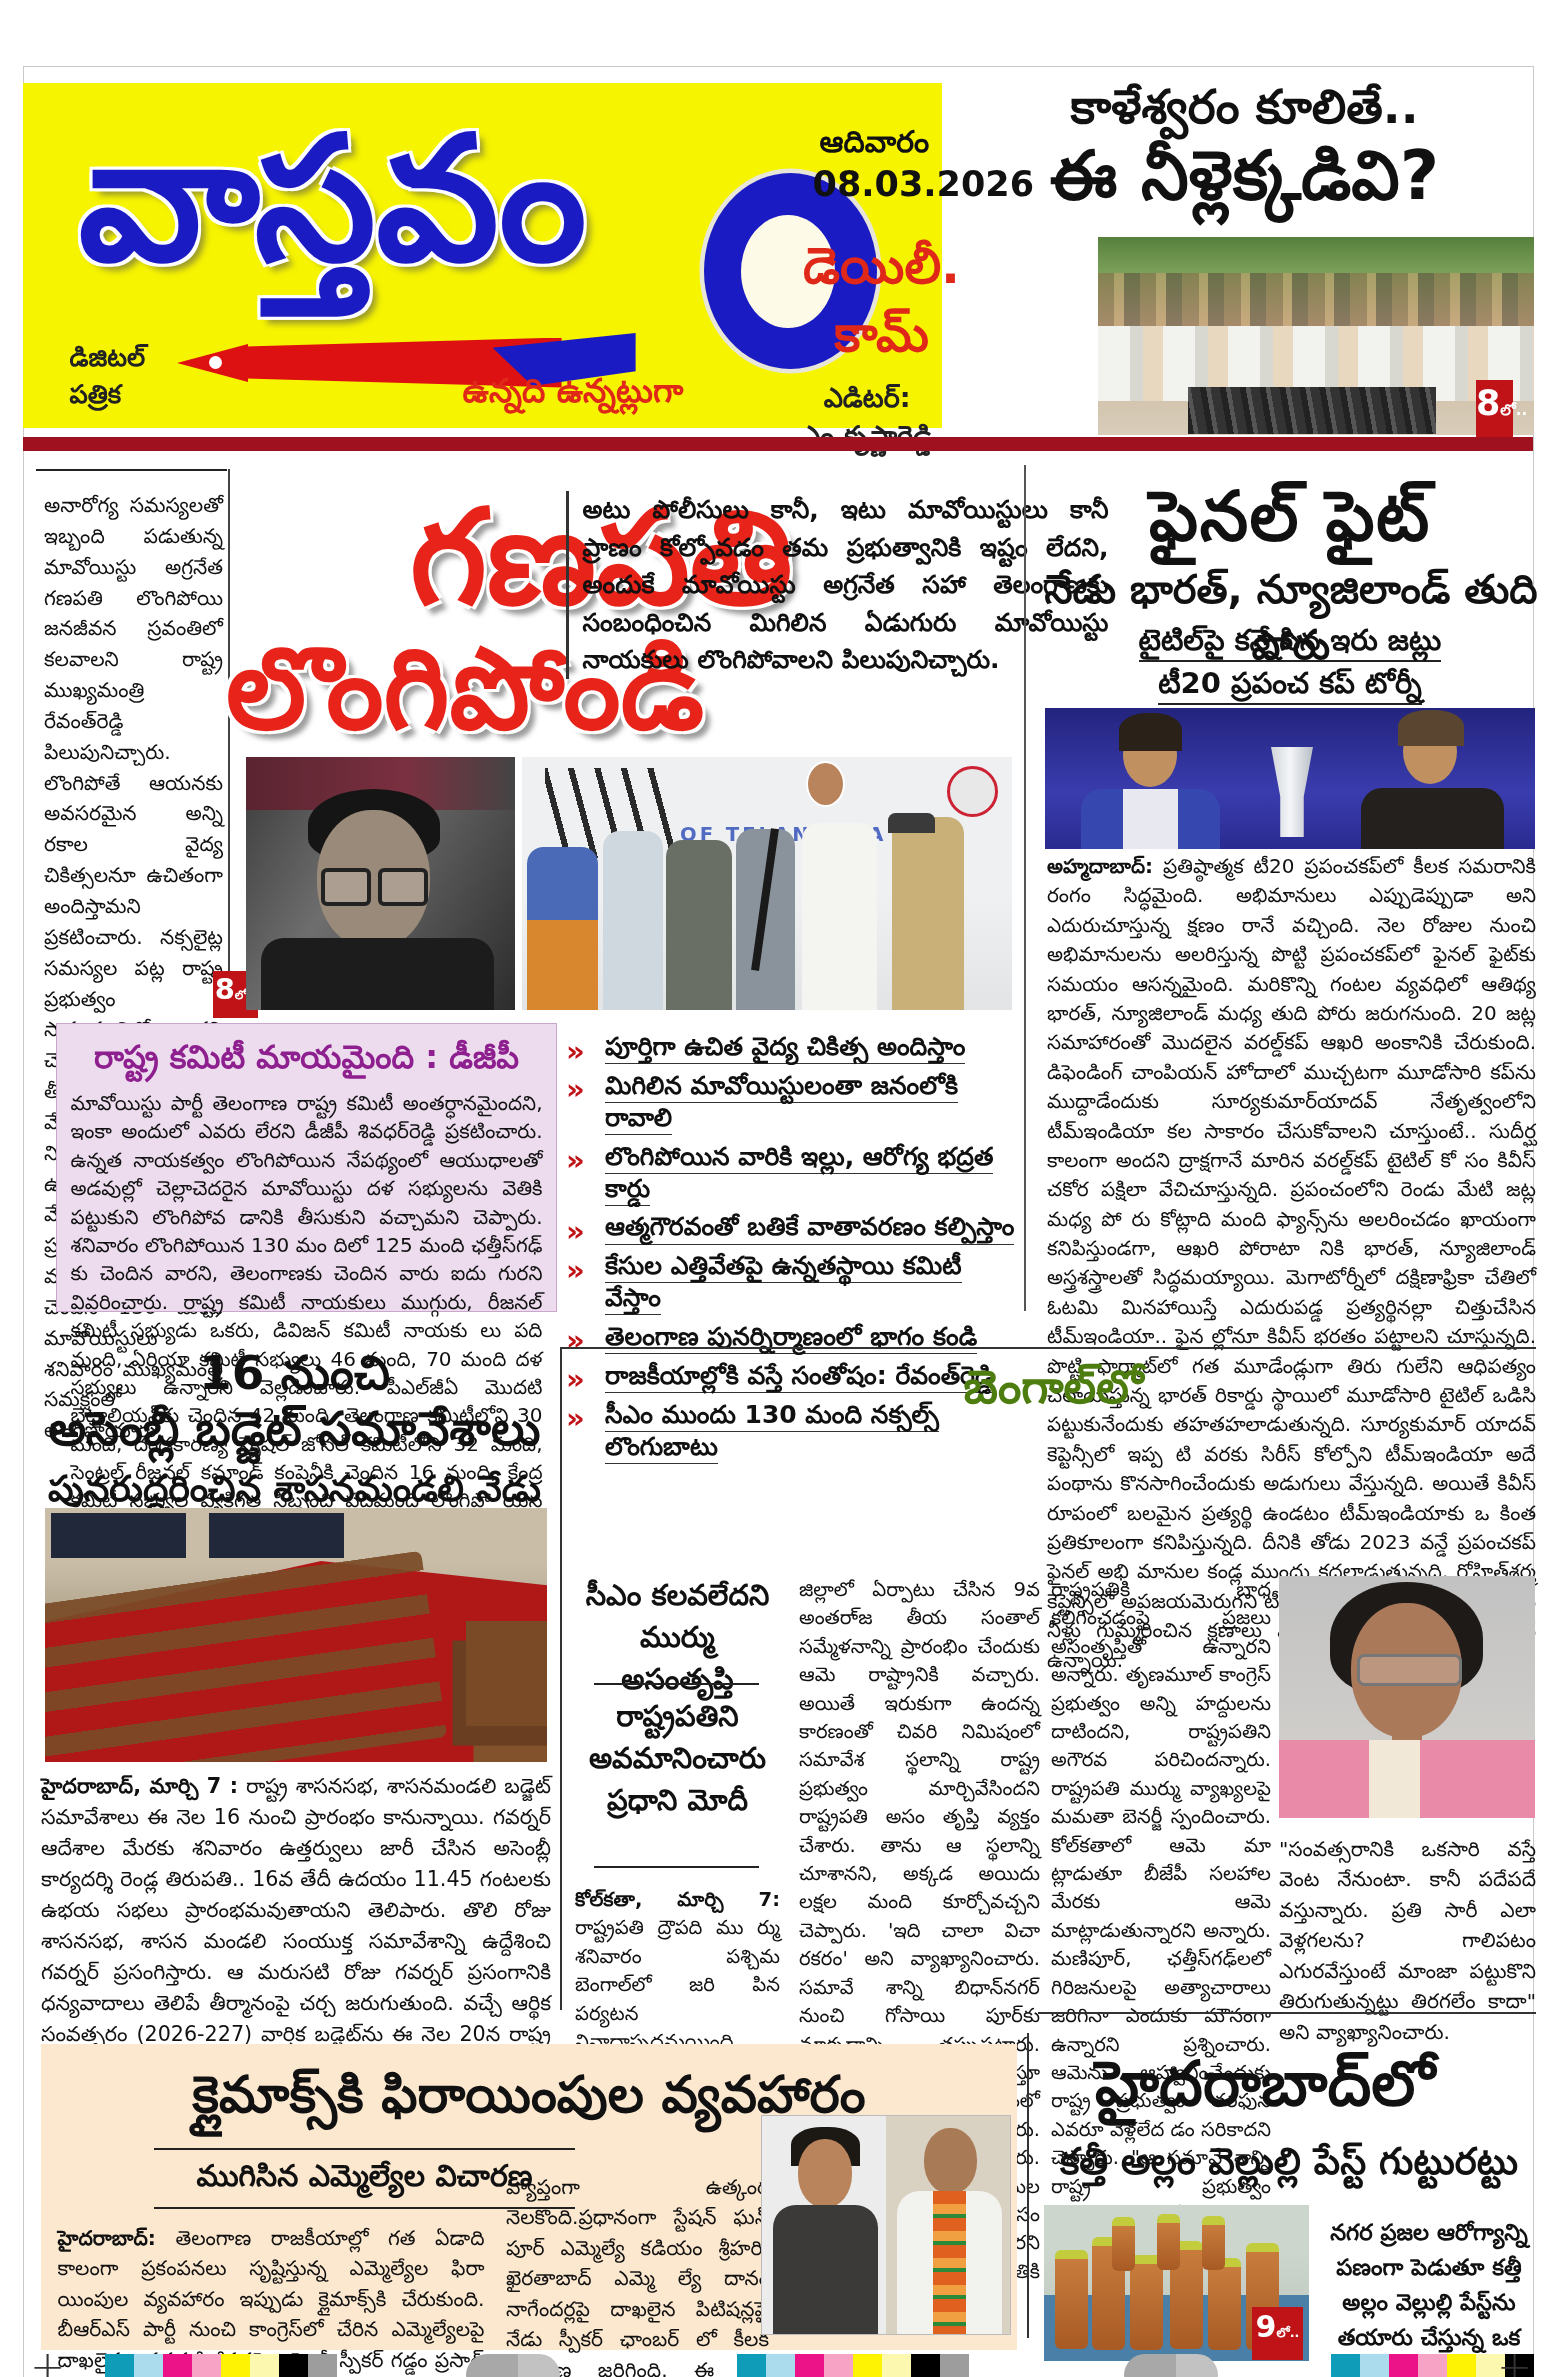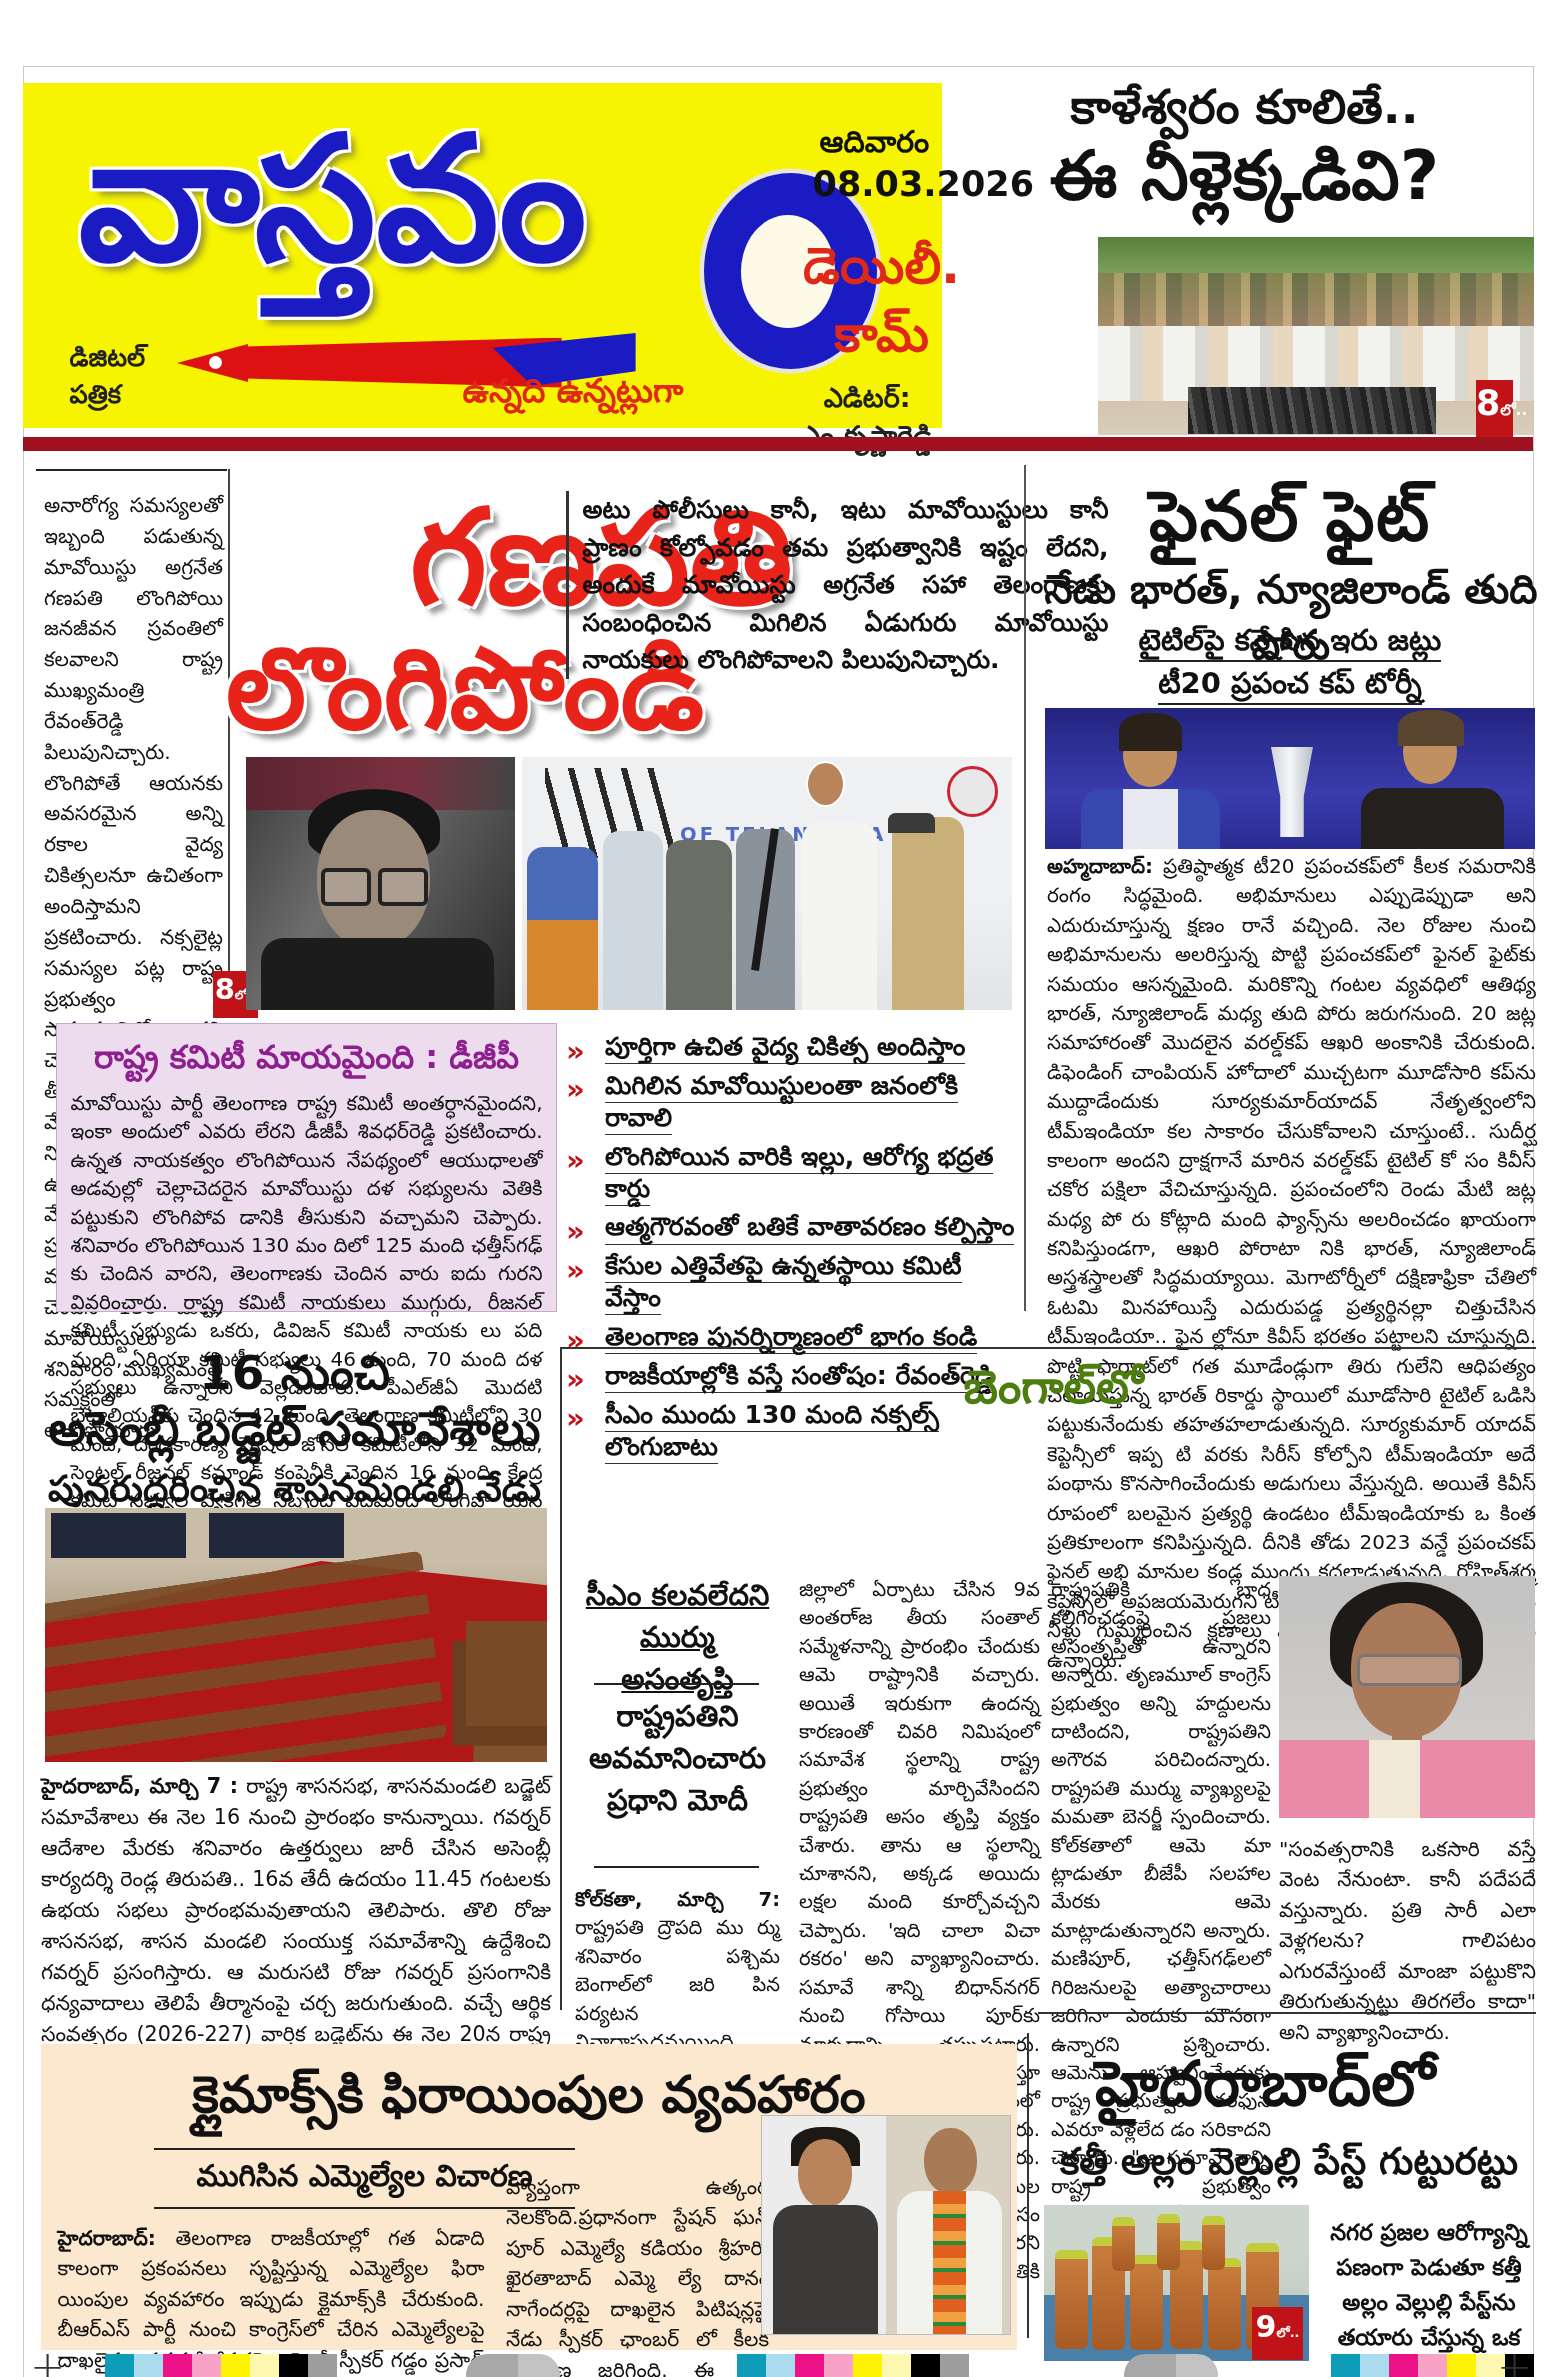--- a/index.html
+++ b/index.html
@@ -112,21 +112,21 @@
      background:repeating-linear-gradient(#7a4a26 0 19.6px,transparent 19.6px 44px);border-radius:7.5px;opacity:.92;}
   .as-desk2{position:absolute;left:421px;top:113px;width:113px;height:105px;background:#7a4a26;
      box-shadow:-13.5px 19.6px 0 #6a3e20, 7.5px 45px 0 #82522c;}
   .as-wallpanel{position:absolute;left:6px;top:4.5px;width:135px;height:45px;background:#20283a;box-shadow:158px 0 0 #20283a;}
   .as-body{left:41px;top:1731px;width:510px;font-size:20.7px;line-height:1.5;font-weight:500;}
   
   .bg-box-top{left:560px;top:1307px;width:976px;height:1.5px;background:#333;}
   .bg-box-left{left:560px;top:1307px;width:1.5px;height:663px;background:#333;}
   .bg-h1{left:572px;top:1320px;width:963px;font-size:46px;font-weight:bold;color:#4d7c0f;}
   .bg-h2{left:572px;top:1400px;width:963px;font-size:60px;font-weight:bold;color:#6d1a78;}
-  .bg-subA{left:581px;top:1534px;width:193px;font-size:29px;font-weight:bold;line-height:1.45;text-decoration:underline;}
+  .bg-subA{left:581px;top:1534px;width:193px;font-size:29px;font-weight:bold;line-height:1.45;}
   .bg-ruleA{left:594px;top:1643px;width:165px;height:2.3px;background:#222;}
   .bg-subB{left:581px;top:1655px;width:193px;font-size:29px;font-weight:bold;line-height:1.45;}
   .bg-ruleB{left:594px;top:1826px;width:165px;height:2.3px;background:#222;}
   .bg-col1{left:575px;top:1846px;width:205px;font-size:19.6px;line-height:1.45;font-weight:500;}
   .bg-col2{left:799px;top:1536px;width:241px;font-size:19.6px;line-height:1.45;font-weight:500;}
   .bg-col3{left:1051px;top:1536px;width:220px;font-size:19.6px;line-height:1.45;font-weight:500;}
   .murmu{left:1279px;top:1536px;width:256px;height:242px;background:linear-gradient(#c2c2c2,#d6d2ce);overflow:hidden;}
   .mu-hair{position:absolute;left:51px;top:6px;width:153px;height:113px;border-radius:50% 50% 35% 35%;background:#1e1a18;}
   .mu-face{position:absolute;left:72px;top:27px;width:111px;height:135px;border-radius:48%;background:#a9795a;}
   .mu-glass{position:absolute;left:78px;top:78px;width:99px;height:25.6px;border:3px solid #777;border-radius:7.5px;background:rgba(255,255,255,.22);}

